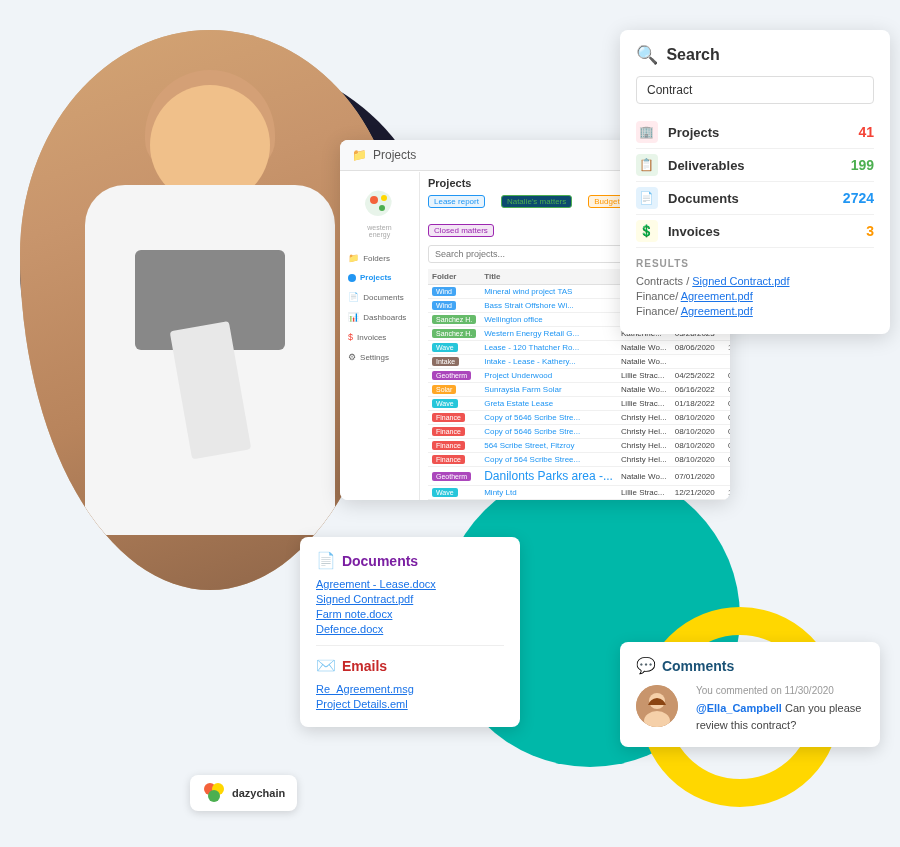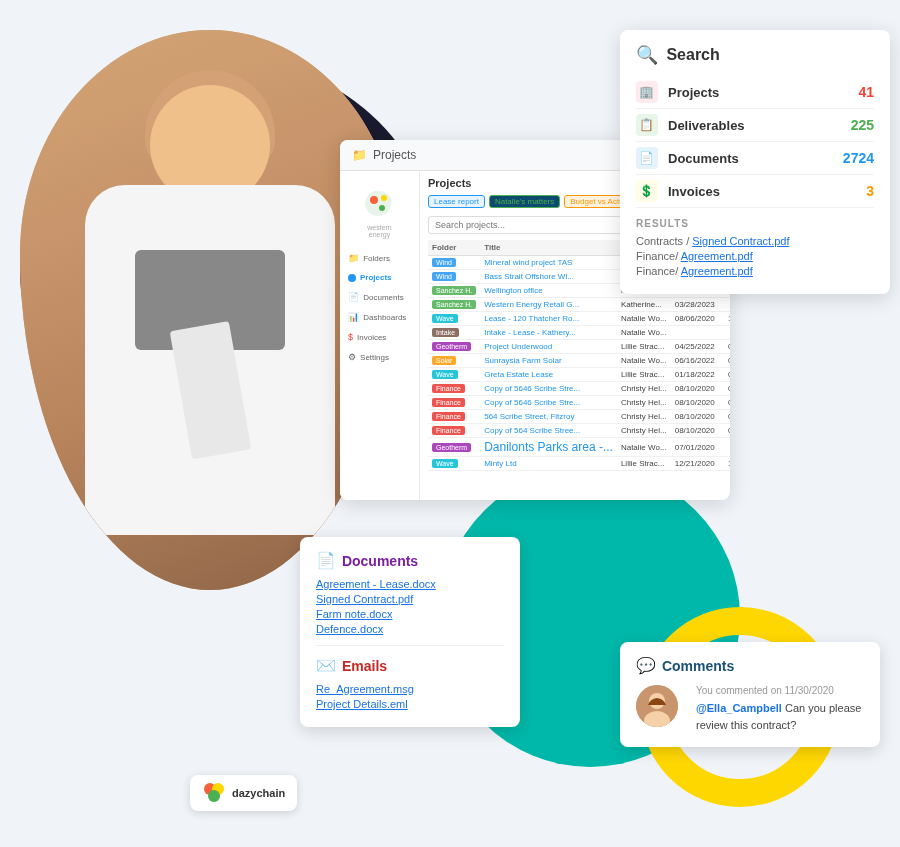--- a/index.html
+++ b/index.html
@@ -149,21 +149,21 @@
       overflow-y: auto;
     }
     .projects-title {
       font-size: 11px;
       font-weight: 600;
       color: #333;
       margin-bottom: 6px;
     }
     .filter-bar {
       display: flex;
-      gap: 4px;
+      gap: 16px;
       margin-bottom: 6px;
       flex-wrap: wrap;
     }
     .filter-tag {
       background: #e8f4fd;
       color: #2196F3;
       border: 1px solid #2196F3;
       border-radius: 3px;
       padding: 1px 5px;
       font-size: 8px;
@@ -590,30 +590,31 @@
         </tbody>
     </table>
   </div>
 </div>
 
 <div class="search-panel">
   <div class="search-panel-title">
     <span class="search-icon-lg">🔍</span>
     <span>Search</span>
   </div>
+  <input class="search-input-field" type="text" value="Contract" style="">
 
   <div class="search-category">
     <div class="cat-icon red">🏢</div>
     <span class="cat-label">Projects</span>
     <span class="cat-count">41</span>
   </div>
   <div class="search-category">
     <div class="cat-icon green">📋</div>
     <span class="cat-label">Deliverables</span>
-    <span class="cat-count green">225</span>
+    <span class="cat-count green">199</span>
   </div>
   <div class="search-category">
     <div class="cat-icon blue">📄</div>
     <span class="cat-label">Documents</span>
     <span class="cat-count blue">2724</span>
   </div>
   <div class="search-category">
     <div class="cat-icon yellow">💲</div>
     <span class="cat-label">Invoices</span>
     <span class="cat-count orange">3</span>

